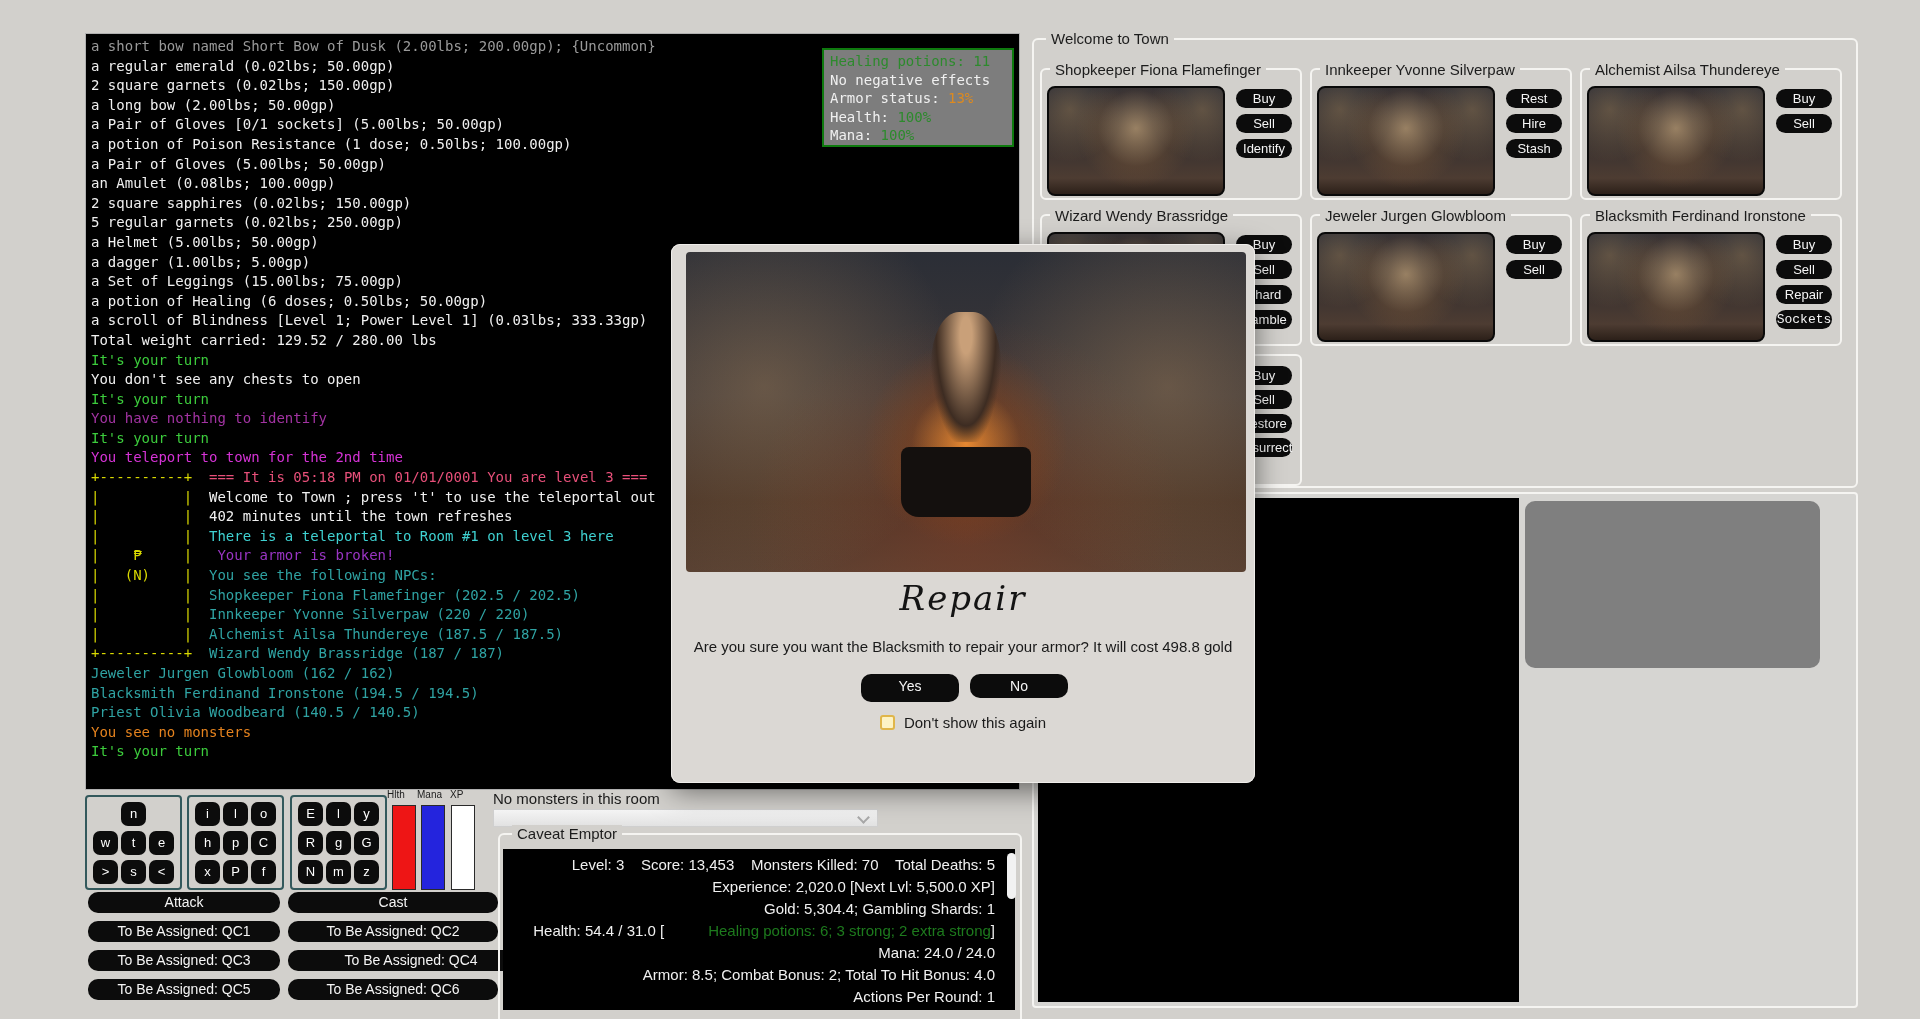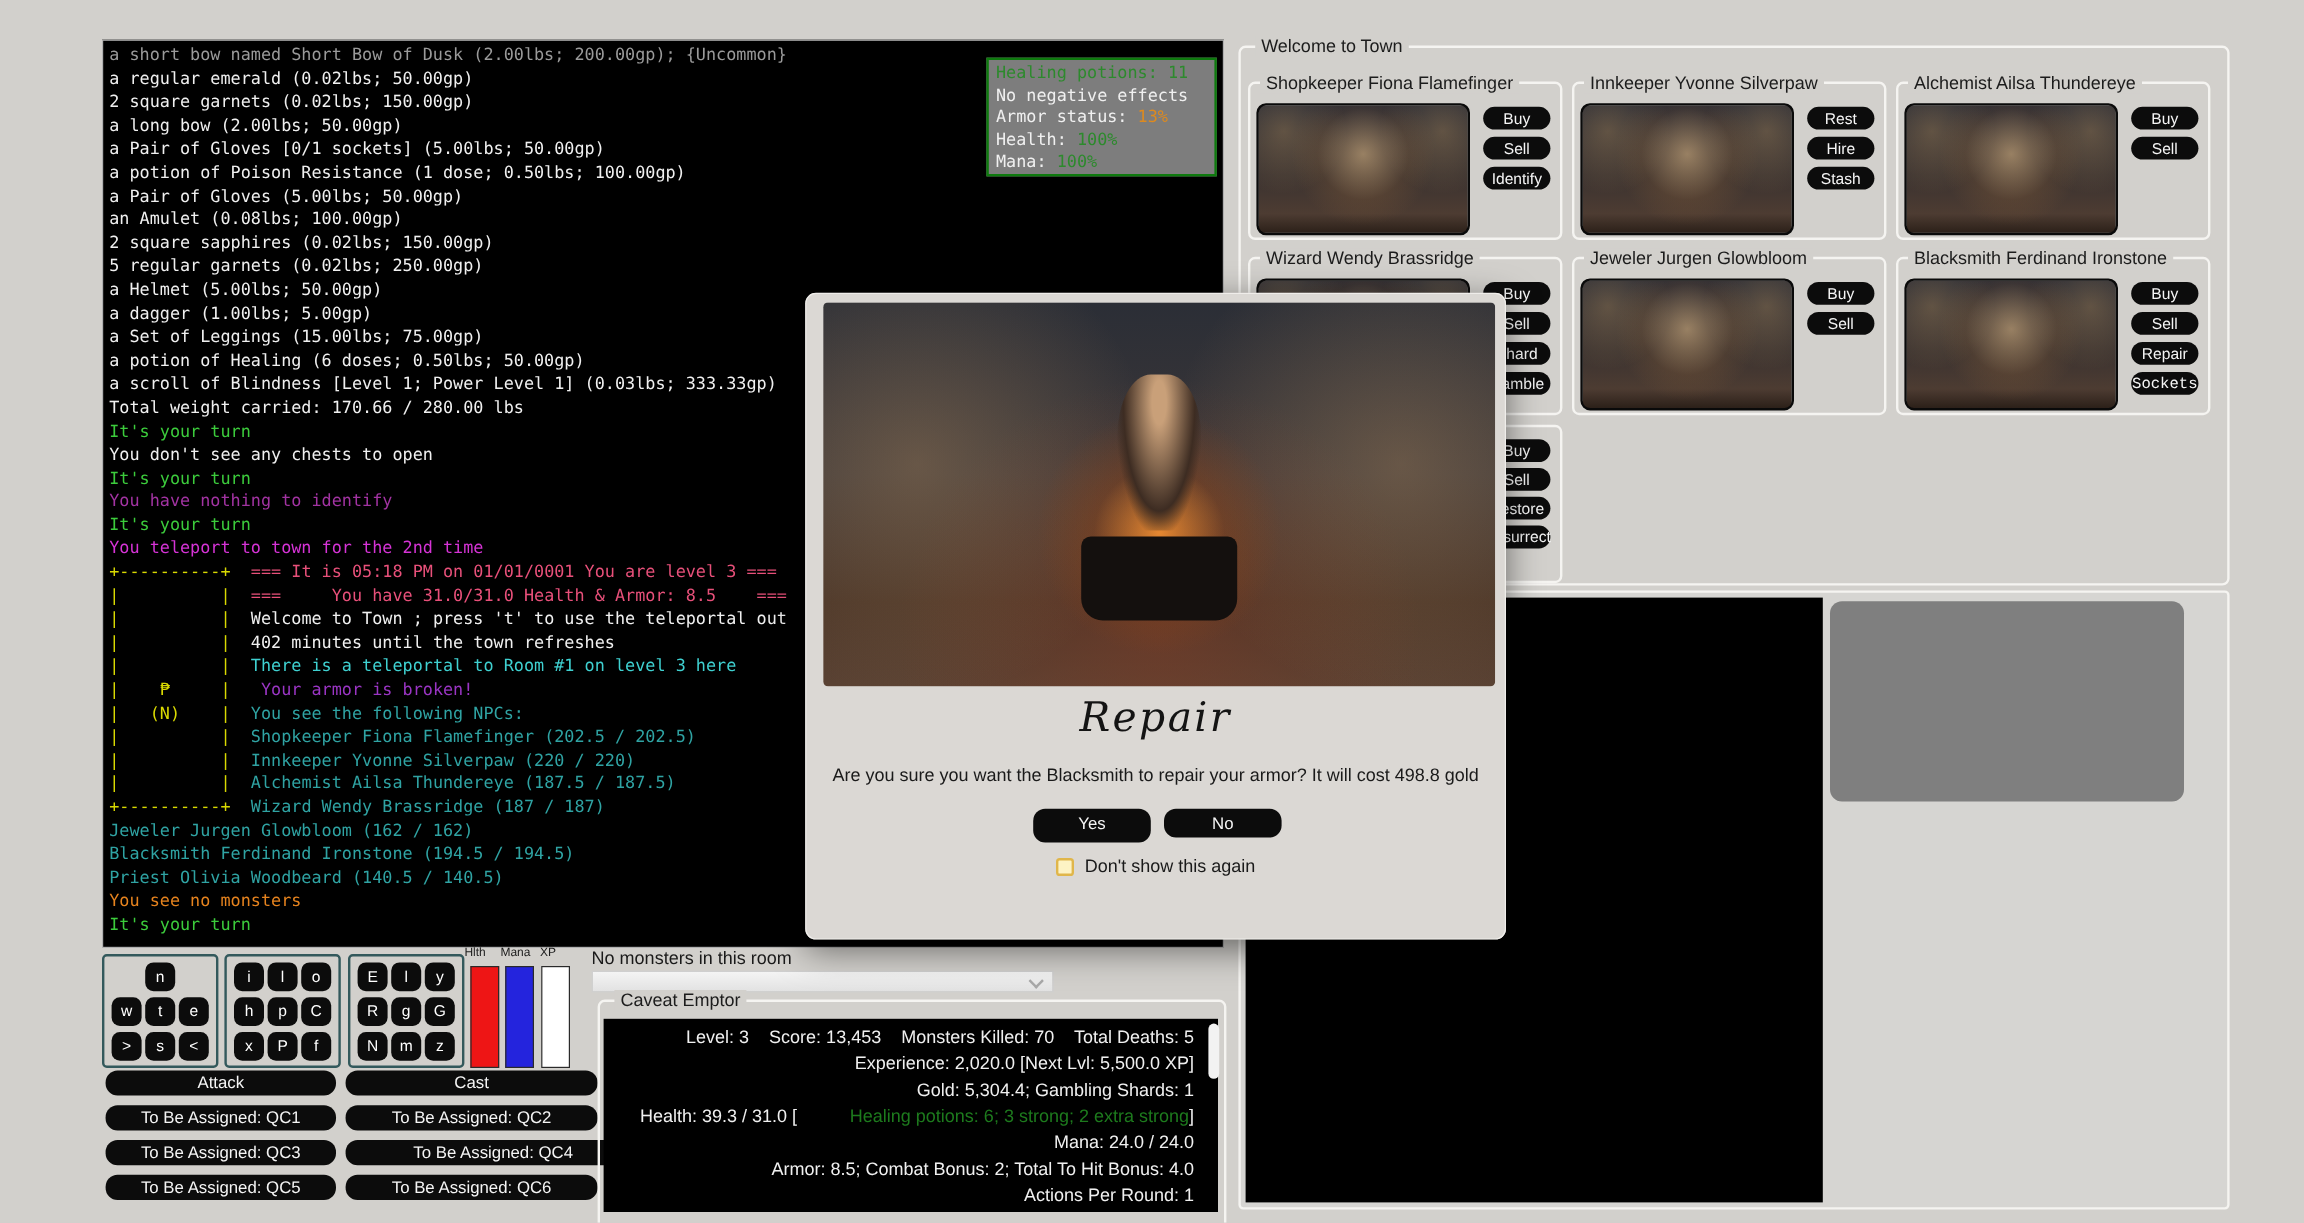--- a/index.html
+++ b/index.html
@@ -104,29 +104,28 @@
       <div class="log-line"><span class="c-white">a potion of Poison Resistance (1 dose; 0.50lbs; 100.00gp)</span></div>
       <div class="log-line"><span class="c-white">a Pair of Gloves (5.00lbs; 50.00gp)</span></div>
       <div class="log-line"><span class="c-white">an Amulet (0.08lbs; 100.00gp)</span></div>
       <div class="log-line"><span class="c-white">2 square sapphires (0.02lbs; 150.00gp)</span></div>
       <div class="log-line"><span class="c-white">5 regular garnets (0.02lbs; 250.00gp)</span></div>
       <div class="log-line"><span class="c-white">a Helmet (5.00lbs; 50.00gp)</span></div>
       <div class="log-line"><span class="c-white">a dagger (1.00lbs; 5.00gp)</span></div>
       <div class="log-line"><span class="c-white">a Set of Leggings (15.00lbs; 75.00gp)</span></div>
       <div class="log-line"><span class="c-white">a potion of Healing (6 doses; 0.50lbs; 50.00gp)</span></div>
       <div class="log-line"><span class="c-white">a scroll of Blindness [Level 1; Power Level 1] (0.03lbs; 333.33gp)</span></div>
-      <div class="log-line"><span class="c-white">Total weight carried: 170.66 / 280.00 lbs</span></div>
+      <div class="log-line"><span class="c-white">Total weight carried: 129.52 / 280.00 lbs</span></div>
       <div class="log-line"><span class="c-green">It's your turn</span></div>
       <div class="log-line"><span class="c-white">You don't see any chests to open</span></div>
       <div class="log-line"><span class="c-green">It's your turn</span></div>
       <div class="log-line"><span class="c-dmag">You have nothing to identify</span></div>
       <div class="log-line"><span class="c-green">It's your turn</span></div>
       <div class="log-line"><span class="c-mag">You teleport to town for the 2nd time</span></div>
       <div class="log-line"><span class="c-yellow">+----------+  </span><span class="c-pink">=== It is 05:18 PM on 01/01/0001 You are level 3 ===</span></div>
-      <div class="log-line"><span class="c-yellow">|          |  </span><span class="c-pink">===     You have 31.0/31.0 Health &amp; Armor: 8.5    ===</span></div>
       <div class="log-line"><span class="c-yellow">|          |  </span><span class="c-white">Welcome to Town ; press 't' to use the teleportal out</span></div>
       <div class="log-line"><span class="c-yellow">|          |  </span><span class="c-white">402 minutes until the town refreshes</span></div>
       <div class="log-line"><span class="c-yellow">|          |  </span><span class="c-cyan">There is a teleportal to Room #1 on level 3 here</span></div>
       <div class="log-line"><span class="c-yellow">|    ₱     |  </span><span class="c-purple"> Your armor is broken!</span></div>
       <div class="log-line"><span class="c-yellow">|   (N)    |  </span><span class="c-teal">You see the following NPCs:</span></div>
       <div class="log-line"><span class="c-yellow">|          |  </span><span class="c-teal">Shopkeeper Fiona Flamefinger (202.5 / 202.5)</span></div>
       <div class="log-line"><span class="c-yellow">|          |  </span><span class="c-teal">Innkeeper Yvonne Silverpaw (220 / 220)</span></div>
       <div class="log-line"><span class="c-yellow">|          |  </span><span class="c-teal">Alchemist Ailsa Thundereye (187.5 / 187.5)</span></div>
       <div class="log-line"><span class="c-yellow">+----------+  </span><span class="c-teal">Wizard Wendy Brassridge (187 / 187)</span></div>
       <div class="log-line"><span class="c-teal">Jeweler Jurgen Glowbloom (162 / 162)</span></div>
@@ -277,21 +276,21 @@
   <div id="monster-dropdown">
     <span class="chev"></span>
   </div>
 
   <div class="groupbox" id="caveat-box">
     <div class="legend">Caveat Emptor</div>
     <div id="stats-panel">
         <div class="stat-line"><span class="c-white">Level: 3    Score: 13,453    Monsters Killed: 70    Total Deaths: 5</span></div>
         <div class="stat-line"><span class="c-white">Experience: 2,020.0 [Next Lvl: 5,500.0 XP]</span></div>
         <div class="stat-line"><span class="c-white">Gold: 5,304.4; Gambling Shards: 1</span></div>
-        <div class="stat-line"><span class="c-white">Health: 39.3 / 31.0 [</span><span class="c-cgreen">Healing potions: 6; 3 strong; 2 extra strong</span><span class="c-white">]</span></div>
+        <div class="stat-line"><span class="c-white">Health: 54.4 / 31.0 [</span><span class="c-cgreen">Healing potions: 6; 3 strong; 2 extra strong</span><span class="c-white">]</span></div>
         <div class="stat-line"><span class="c-white">Mana: 24.0 / 24.0</span></div>
         <div class="stat-line"><span class="c-white">Armor: 8.5; Combat Bonus: 2; Total To Hit Bonus: 4.0</span></div>
         <div class="stat-line"><span class="c-white">Actions Per Round: 1</span></div>
         <div class="stat-line"></div>
       </div>
     <div id="stats-scroll-thumb"></div>
   </div>
 
   <div id="modal">
     <div id="modal-img">

